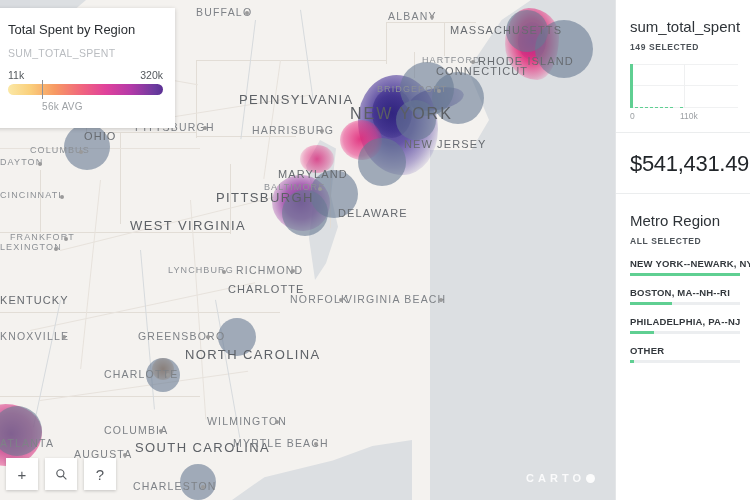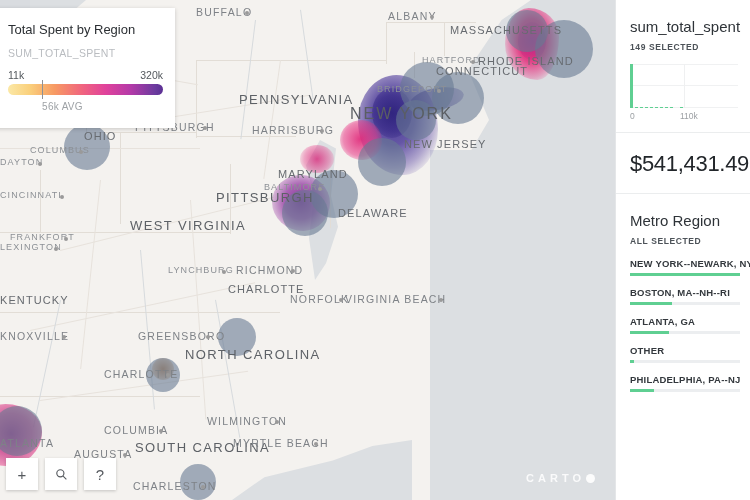--- a/index.html
+++ b/index.html
@@ -378,33 +378,27 @@
               <div class="cat-fill" style="width: 100%; background: rgb(95, 207, 146);"></div>
             </div>
           </div>
           <div class="cat-row">
             <div class="cat-label">BOSTON, MA--NH--RI</div>
             <div class="cat-track" style="background: rgb(236, 238, 240);">
               <div class="cat-fill" style="width: 38%; background: rgb(95, 207, 146);"></div>
             </div>
           </div>
           <div class="cat-row">
-            <div class="cat-label">ATLANTA, GA</div>
+            <div class="cat-label">PHILADELPHIA, PA--NJ</div>
             <div class="cat-track" style="background: rgb(236, 238, 240);">
-              <div class="cat-fill" style="width: 35%; background: rgb(95, 207, 146);"></div>
+              <div class="cat-fill" style="width: 22%; background: rgb(95, 207, 146);"></div>
             </div>
           </div>
           <div class="cat-row">
             <div class="cat-label">OTHER</div>
             <div class="cat-track" style="background: rgb(236, 238, 240);">
               <div class="cat-fill" style="width: 4%; background: rgb(95, 207, 146);"></div>
             </div>
           </div>
-          <div class="cat-row">
-            <div class="cat-label">PHILADELPHIA, PA--NJ</div>
-            <div class="cat-track" style="background: rgb(236, 238, 240);">
-              <div class="cat-fill" style="width: 22%; background: rgb(95, 207, 146);"></div>
-            </div>
-          </div>
         </div>
     </div>
   </div>
 </div>
 
 </body></html>

